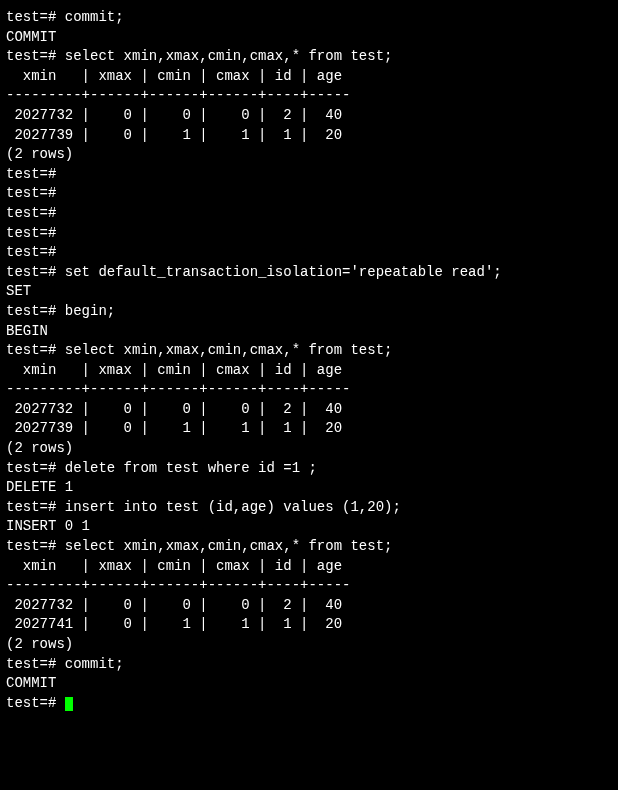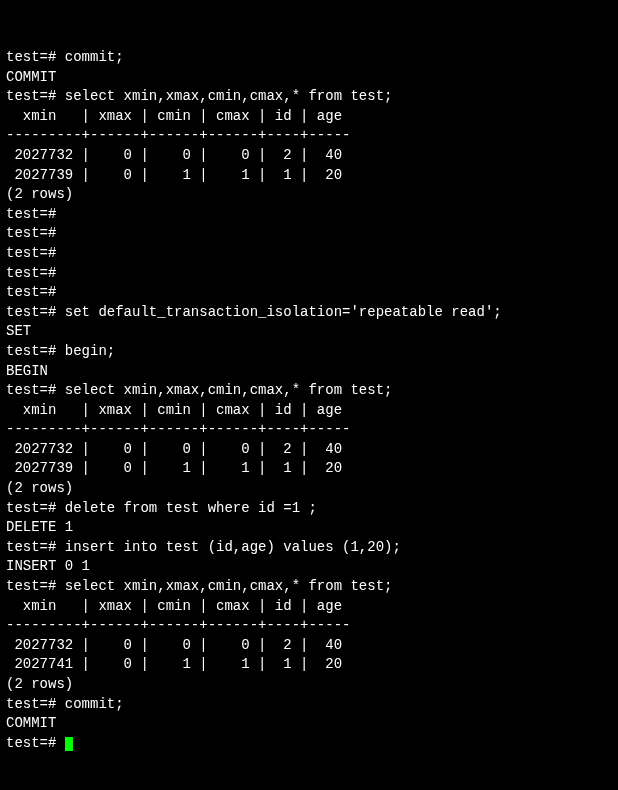--- a/index.html
+++ b/index.html
@@ -10,21 +10,20 @@
     font-family: "Courier New", Courier, monospace;
     font-size: 14px;
     line-height: 1.4;
     width: 618px;
     height: 790px;
     overflow: hidden;
   }
   .terminal {
     padding: 8px 6px;
     white-space: pre;
-    margin-top: 40px;
   }
   .cursor {
     display: inline-block;
     width: 8px;
     height: 14px;
     background: #00ff00;
     vertical-align: text-bottom;
   }
   .line {
     display: block;

